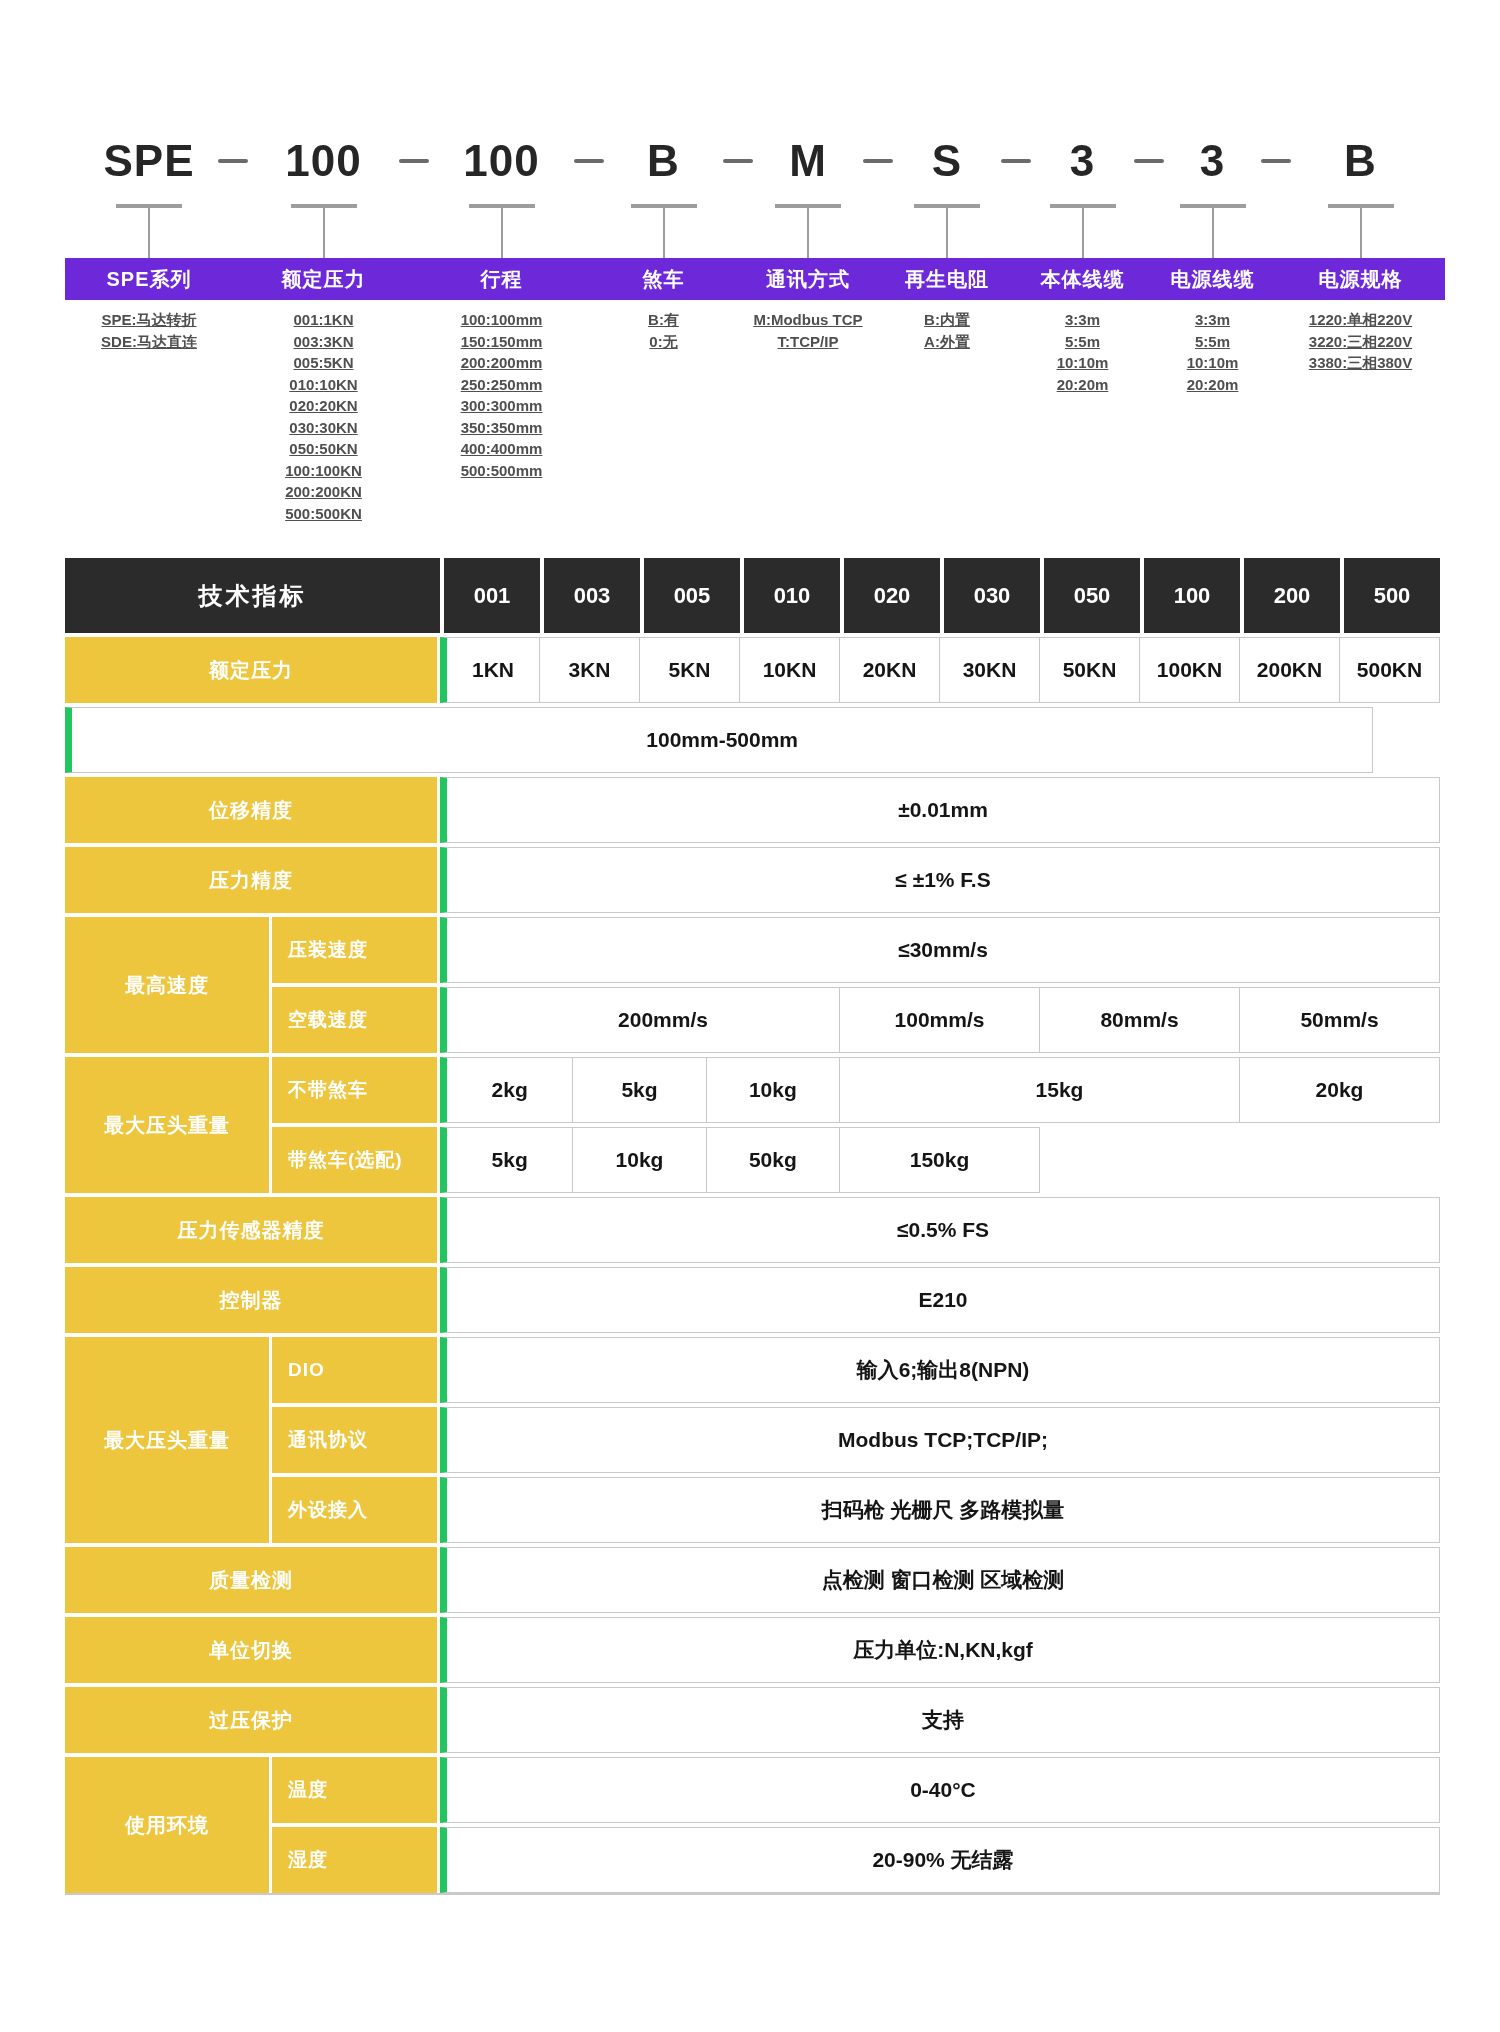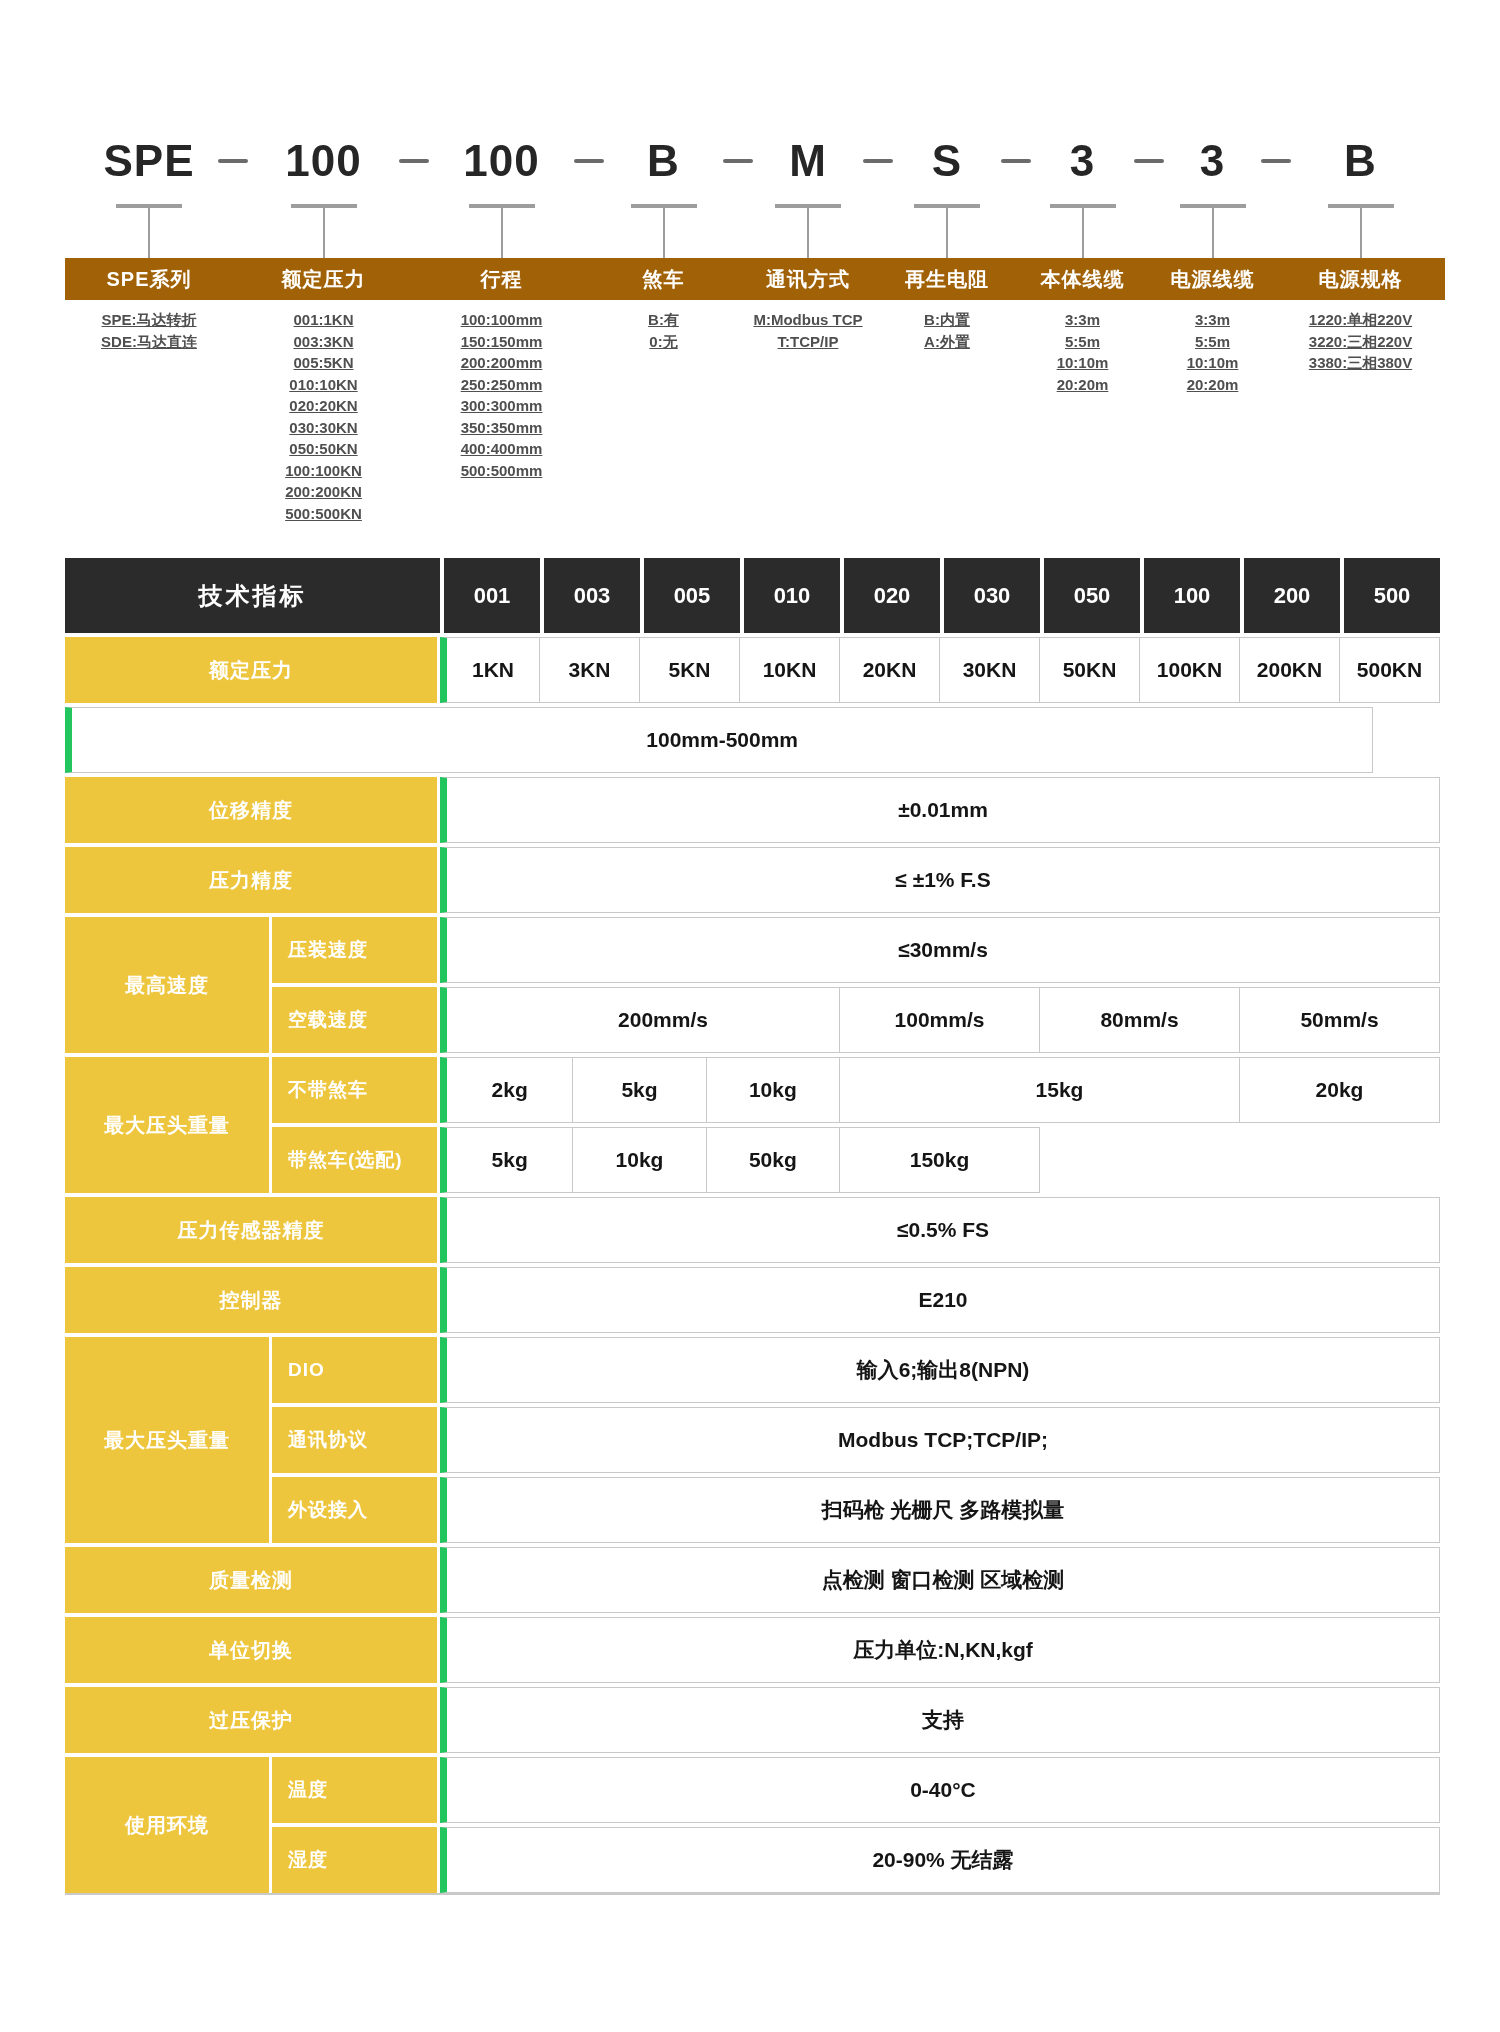--- a/index.html
+++ b/index.html
@@ -9,21 +9,21 @@
   
   .top { position:absolute; left:65px; top:118px; width:1380px; }
   .gridcols { display:grid; grid-template-columns:168px 181px 175px 149px 140px 138px 133px 127px 169px; }
   .code-row { position:relative; height:140px; }
   .code-cell { display:flex; flex-direction:column; align-items:center; height:140px; }
   .code-text { height:86px; display:flex; align-items:center; font-size:44px; font-weight:700; color:#262626; letter-spacing:1px; }
   .tick { width:66px; height:4px; background:#9d9d9d; }
   .stem { width:2px; flex:1; background:#9d9d9d; }
   .dash { position:absolute; top:41px; width:30px; height:4px; background:#6b6b6b; border-radius:2px; }
 
-  .band-row { height:42px; background:#a16207; }
+  .band-row { height:42px; background:#6d28d9; }
   .band-cell { display:flex; align-items:center; justify-content:center; color:#fff; font-size:20px; font-weight:700; letter-spacing:1px; }
 
   .options-row { }
   .options-cell { padding-top:9px; text-align:center; white-space:pre-line; font-size:15px; line-height:21.5px; font-weight:700; color:#4f4f4f;text-decoration:underline; }
 
   
   .spec { position:absolute; left:65px; top:558px; width:1375px; display:grid;
           grid-template-columns:207px 168px repeat(30, 1fr);
           grid-template-rows:75px repeat(18, 66px);
           row-gap:4px; border-bottom:2px solid #c9c9c9; }

